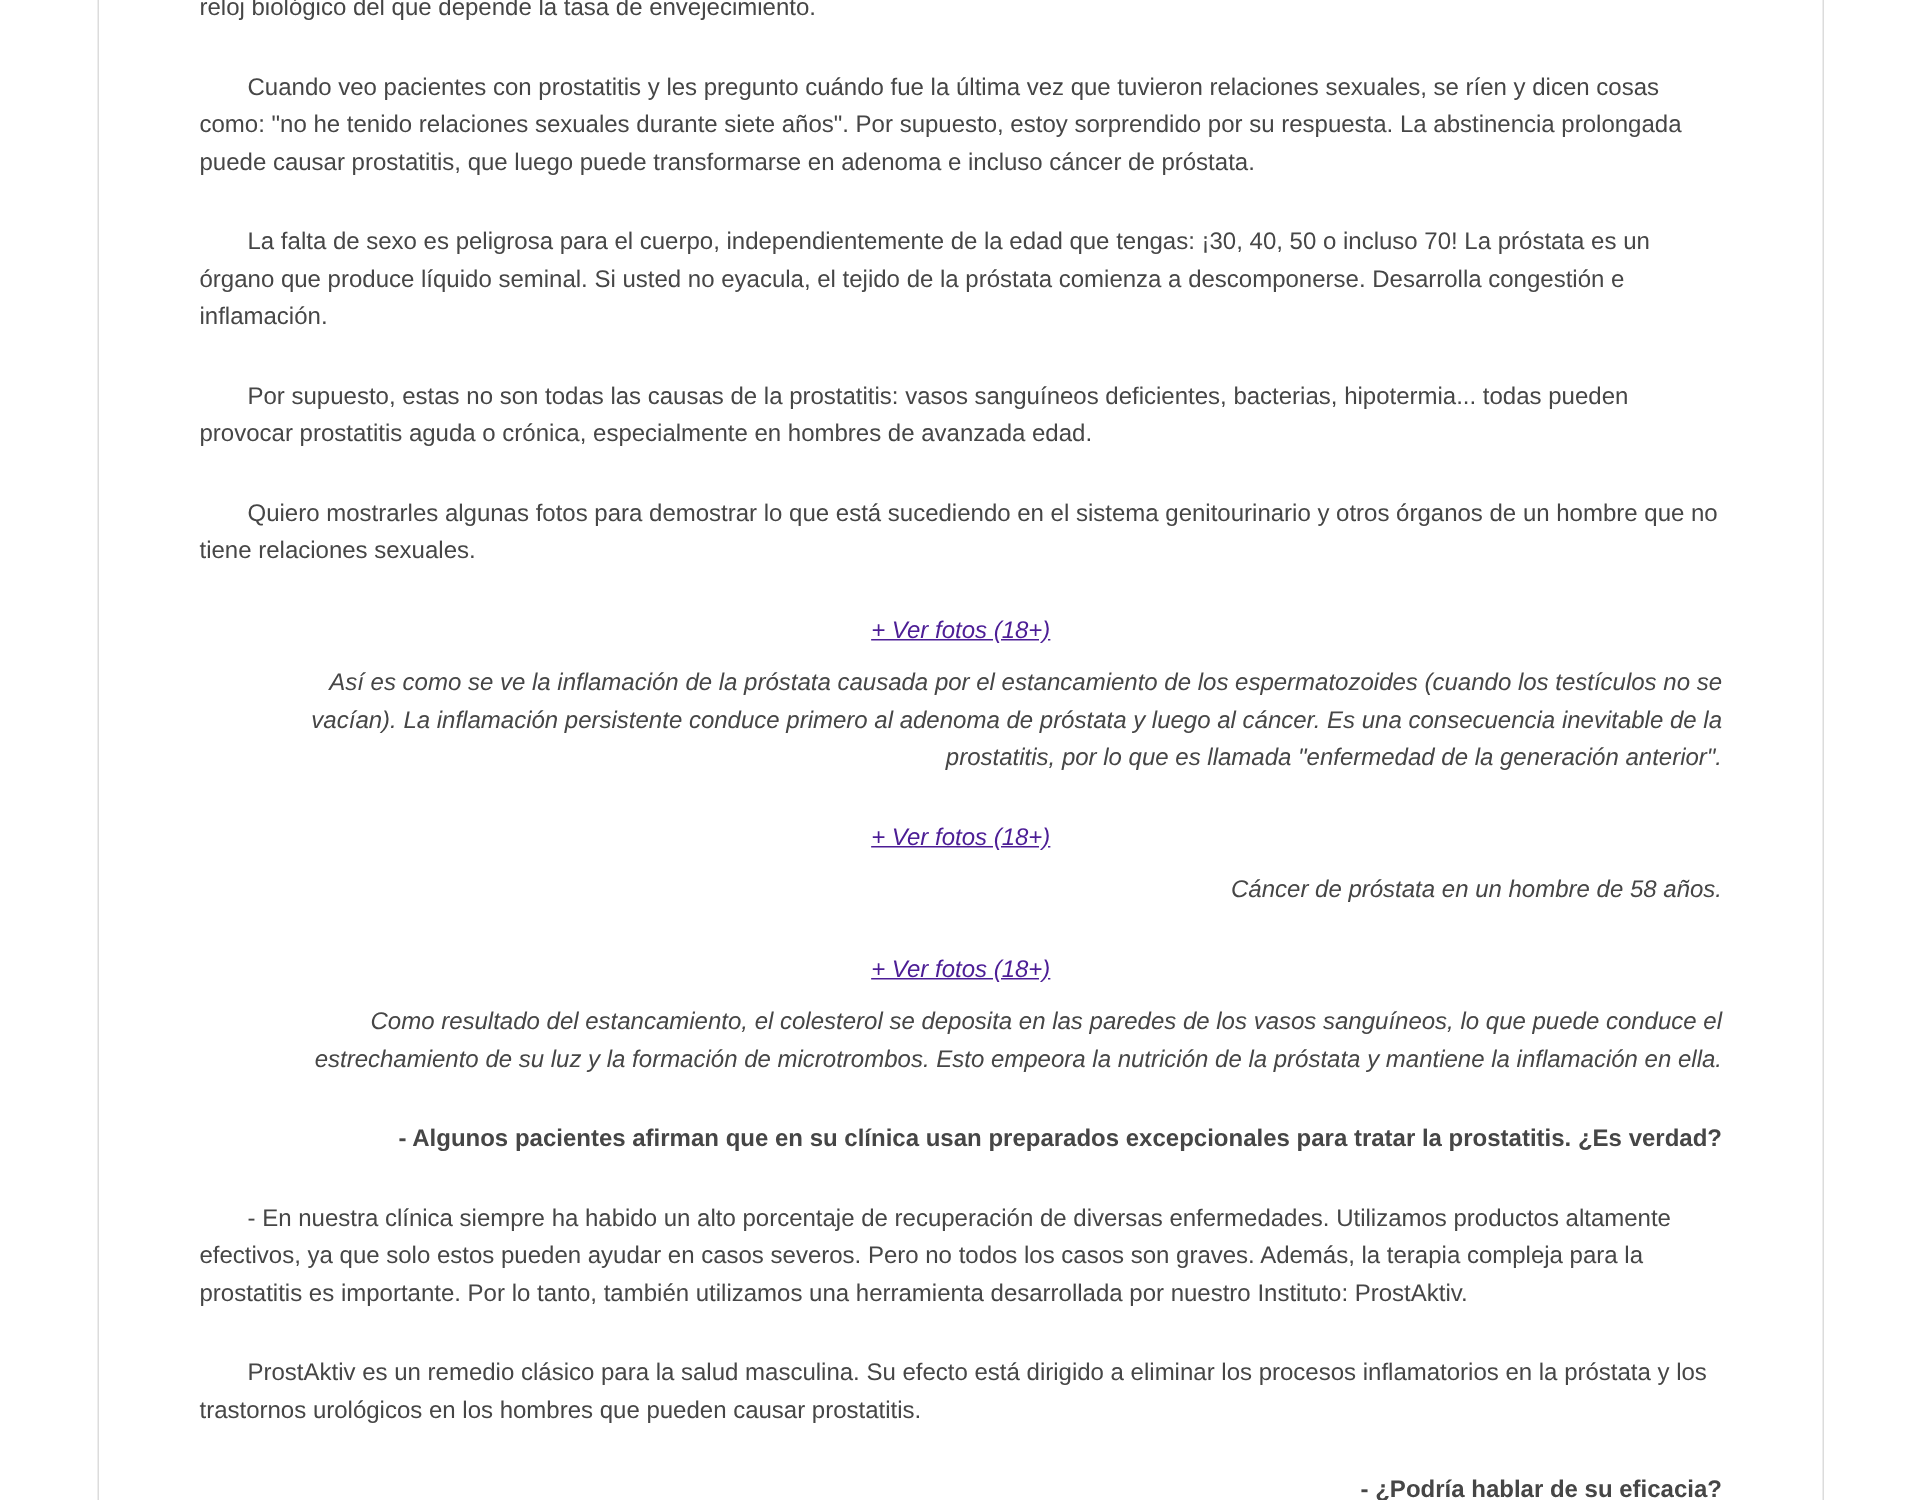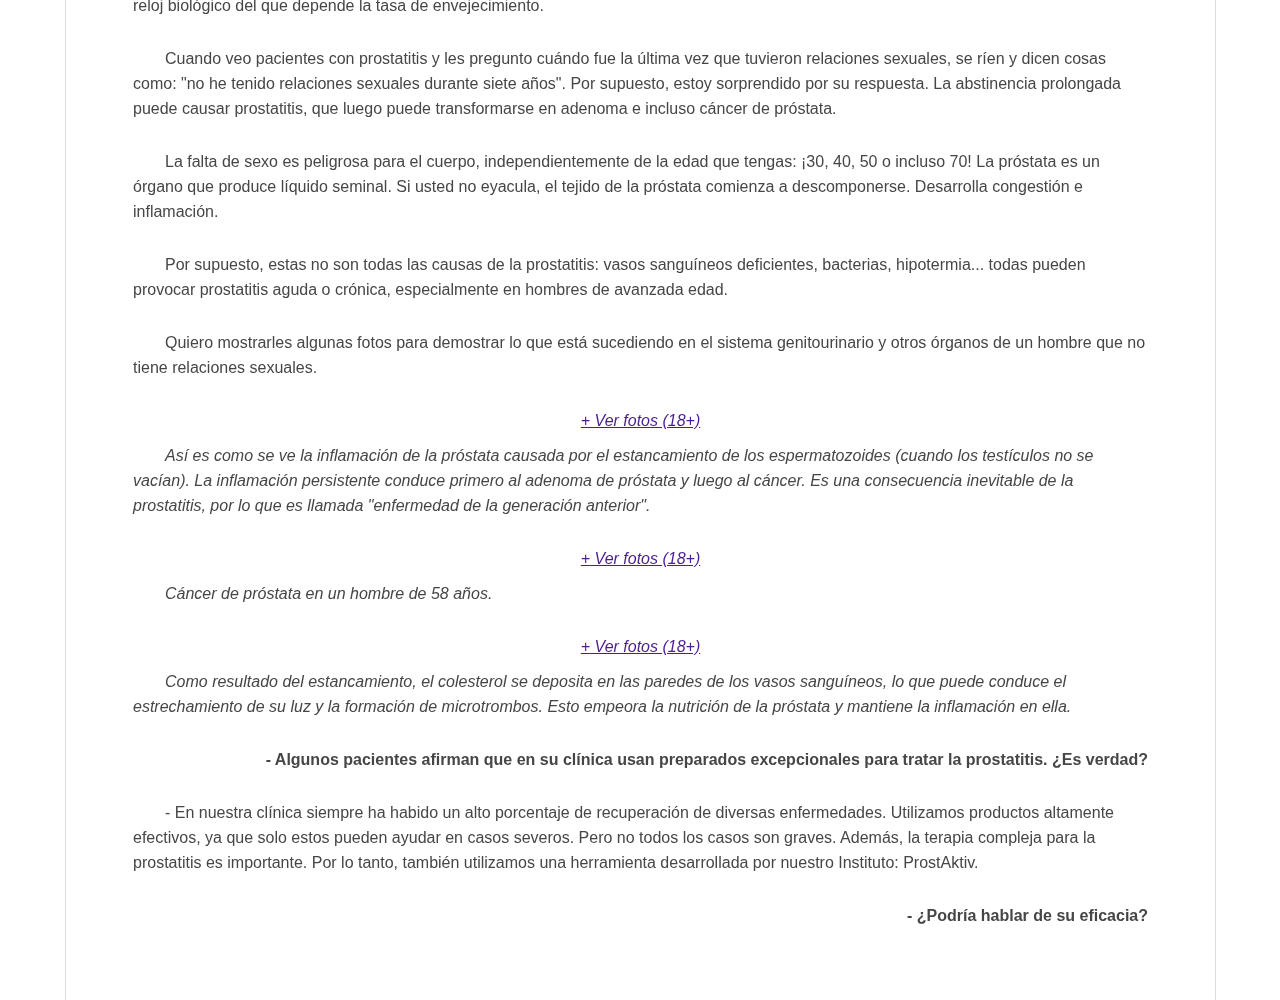--- a/index.html
+++ b/index.html
@@ -27,21 +27,21 @@
     font-size: 16px;
     line-height: 25px;
     color: #464646;
     margin: 0 0 28px 0;
     text-indent: 32px;
   }
   p.continuation {
     text-indent: 0;
     margin-top: -7px;
   }
-  p.italic { font-style: italic; }
+  p.italic { font-style: italic; text-align: right; }
   p.bold { font-weight: bold; text-align: right; }
   p.link-row {
     text-align: center;
     text-indent: 0;
     margin: 0 0 10px 0;
   }
   .link-row a {
     color: #4c1d95;
     text-decoration: underline;
     cursor: pointer;
@@ -78,16 +78,17 @@
   <p class="link-row">
     <a href="#">+ Ver fotos (18+)</a>
   </p>
 
   <p class="italic">Como resultado del estancamiento, el colesterol se deposita en las paredes de los vasos sanguíneos, lo que puede conduce el estrechamiento de su luz y la formación de microtrombos. Esto empeora la nutrición de la próstata y mantiene la inflamación en ella.</p>
 
   <p class="bold">- Algunos pacientes afirman que en su clínica usan preparados excepcionales para tratar la prostatitis. ¿Es verdad?</p>
 
   <p>- En nuestra clínica siempre ha habido un alto porcentaje de recuperación de diversas enfermedades. Utilizamos productos altamente efectivos, ya que solo estos pueden ayudar en casos severos. Pero no todos los casos son graves. Además, la terapia compleja para la prostatitis es importante. Por lo tanto, también utilizamos una herramienta desarrollada por nuestro Instituto: ProstAktiv.</p>
 
+  <p>ProstAktiv es un remedio clásico para la salud masculina. Su efecto está dirigido a eliminar los procesos inflamatorios en la próstata y los trastornos urológicos en los hombres que pueden causar prostatitis.</p>
 
   <p class="bold">- ¿Podría hablar de su eficacia?</p>
 
 </div>
 
 </body></html>

